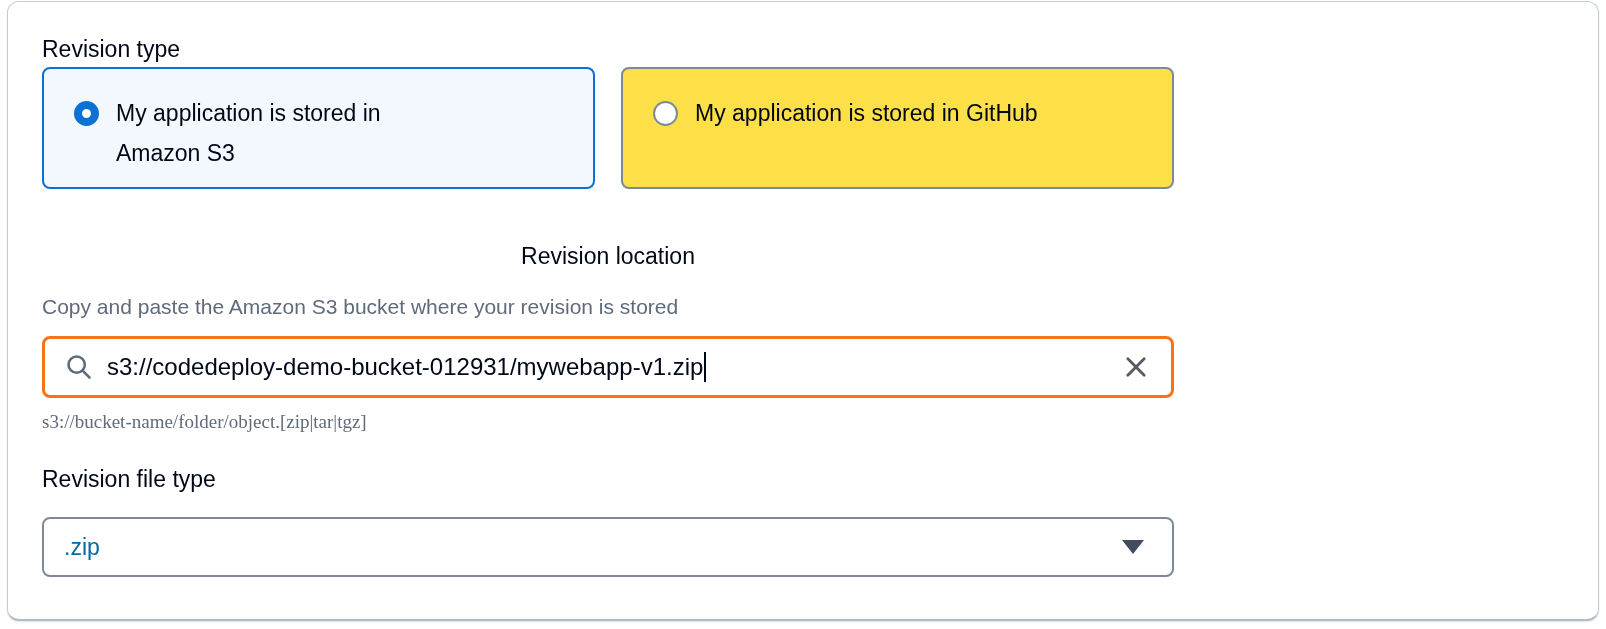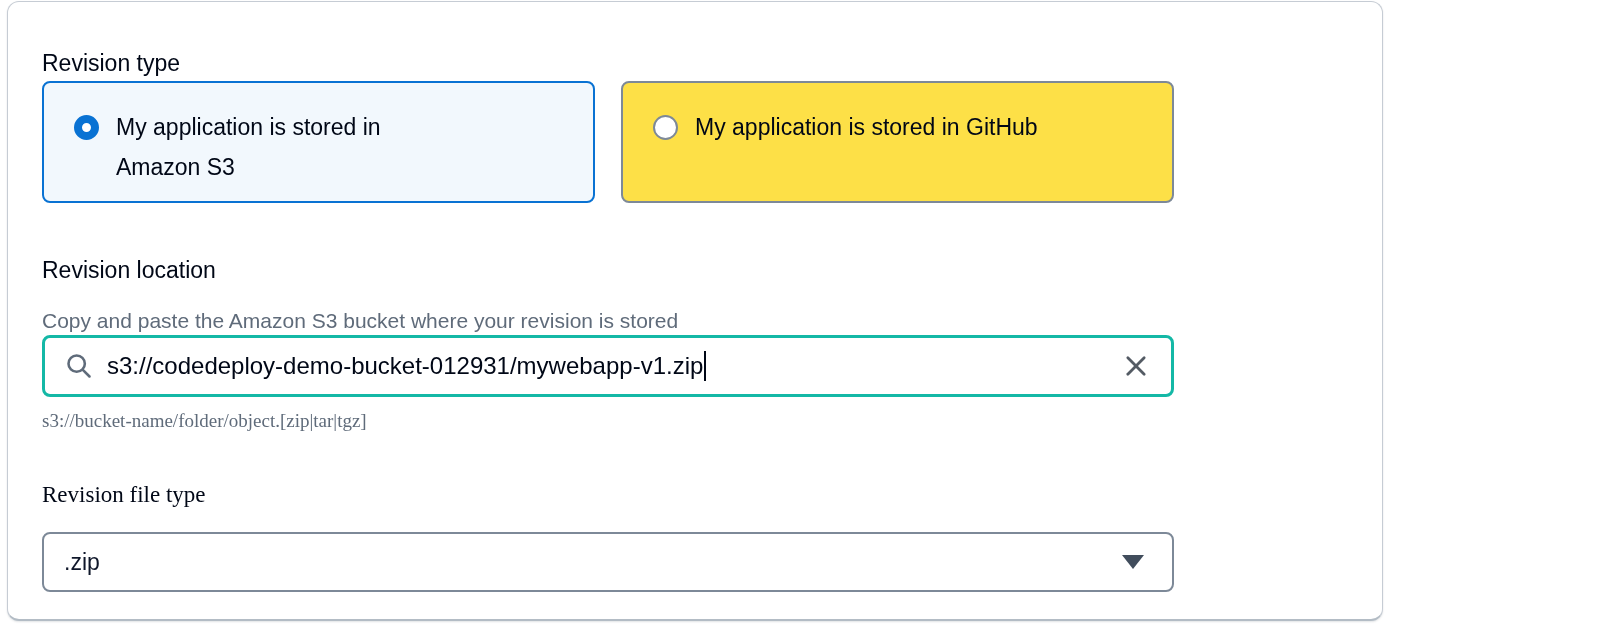--- a/index.html
+++ b/index.html
@@ -3,27 +3,27 @@
 <meta charset="utf-8">
 <style>
   * { margin:0; padding:0; box-sizing:border-box; }
   html,body {
     width:1606px; height:629px; background:#ffffff;
     font-family:"Liberation Sans","DejaVu Sans",sans-serif;
     color:#000716;
   }
   .panel {
     position:absolute; left:7px; top:1px;
-    width:1376px; height:620px;
+    width:1592px; height:620px;
     background:#ffffff;
     border:1px solid #c6ccd4;
     border-bottom:2px solid #b3bcc5;
     border-radius:12px;
     box-shadow:0 1px 2px rgba(0,28,38,0.12);
-    padding:48px 0 0 34px;
+    padding:34px 0 0 34px;
   }
   .content { width:1132px; }
 
   .field-label {
     font-size:23px; line-height:27px; font-weight:500; color:#000716;
   }
   .description {
     margin-top:24px; font-size:21px; line-height:26px; color:#5f6b7a;
   }
 
@@ -41,54 +41,54 @@
   .radio {
     flex:none; width:25px; height:25px; border-radius:50%;
     border:2px solid #7d8998; background:#ffffff; margin-top:8px;
   }
   .tile.selected .radio { border:8px solid #0972d3; }
   .tile-label { font-size:23px; line-height:40px; color:#000716; }
   .tile.selected .tile-label { max-width:340px; }
 
   
   .searchbox {
-    margin-top:1px; width:1132px; height:62px;
-    border:3px solid #14b8a6; border-radius:8px;
+    margin-top:16px; width:1132px; height:62px;
+    border:3px solid #f97316; border-radius:8px;
     background:#ffffff;
     display:flex; align-items:center;
     padding:0 18px 0 20px;
   }
   .searchbox .value-text {
     margin-left:14px; font-size:24px; color:#000716; white-space:pre;
   }
   .caret {
     width:2px; height:30px; background:#000716; margin-left:1px;
     animation:blink 1.1s step-end infinite;
   }
   @keyframes blink { 0%,60%{opacity:1} 61%,100%{opacity:0} }
   .clear-btn {
     margin-left:auto; width:34px; height:34px; border:none; background:transparent;
     display:flex; align-items:center; justify-content:center; cursor:pointer;
   }
   .constraint {
     margin-top:12px; font-size:19px; line-height:24px; color:#5f6b7a;font-family:Liberation Serif, serif;
   }
 
-  .spacer-lg { margin-top:54px; }
-  .spacer-md { margin-top:48px;font-family:Liberation Serif, serif; }
+  .spacer-lg { margin-top:54px;text-align:center; }
+  .spacer-md { margin-top:32px; }
 
   
   .selectbox {
     margin-top:24px; width:1132px; height:60px;
     border:2px solid #7d8998; border-radius:8px;
     background:#ffffff;
     display:flex; align-items:center;
     padding:0 28px 0 20px; cursor:pointer;
   }
-  .selectbox .select-value { font-size:23px; color:#0f172a; }
+  .selectbox .select-value { font-size:23px; color:#0369a1; }
   .dropdown-triangle {
     margin-left:auto; width:0; height:0;
     border-left:11px solid transparent;
     border-right:11px solid transparent;
     border-top:14px solid #414d5c;
   }
 </style>
 </head>
 <body>
 

